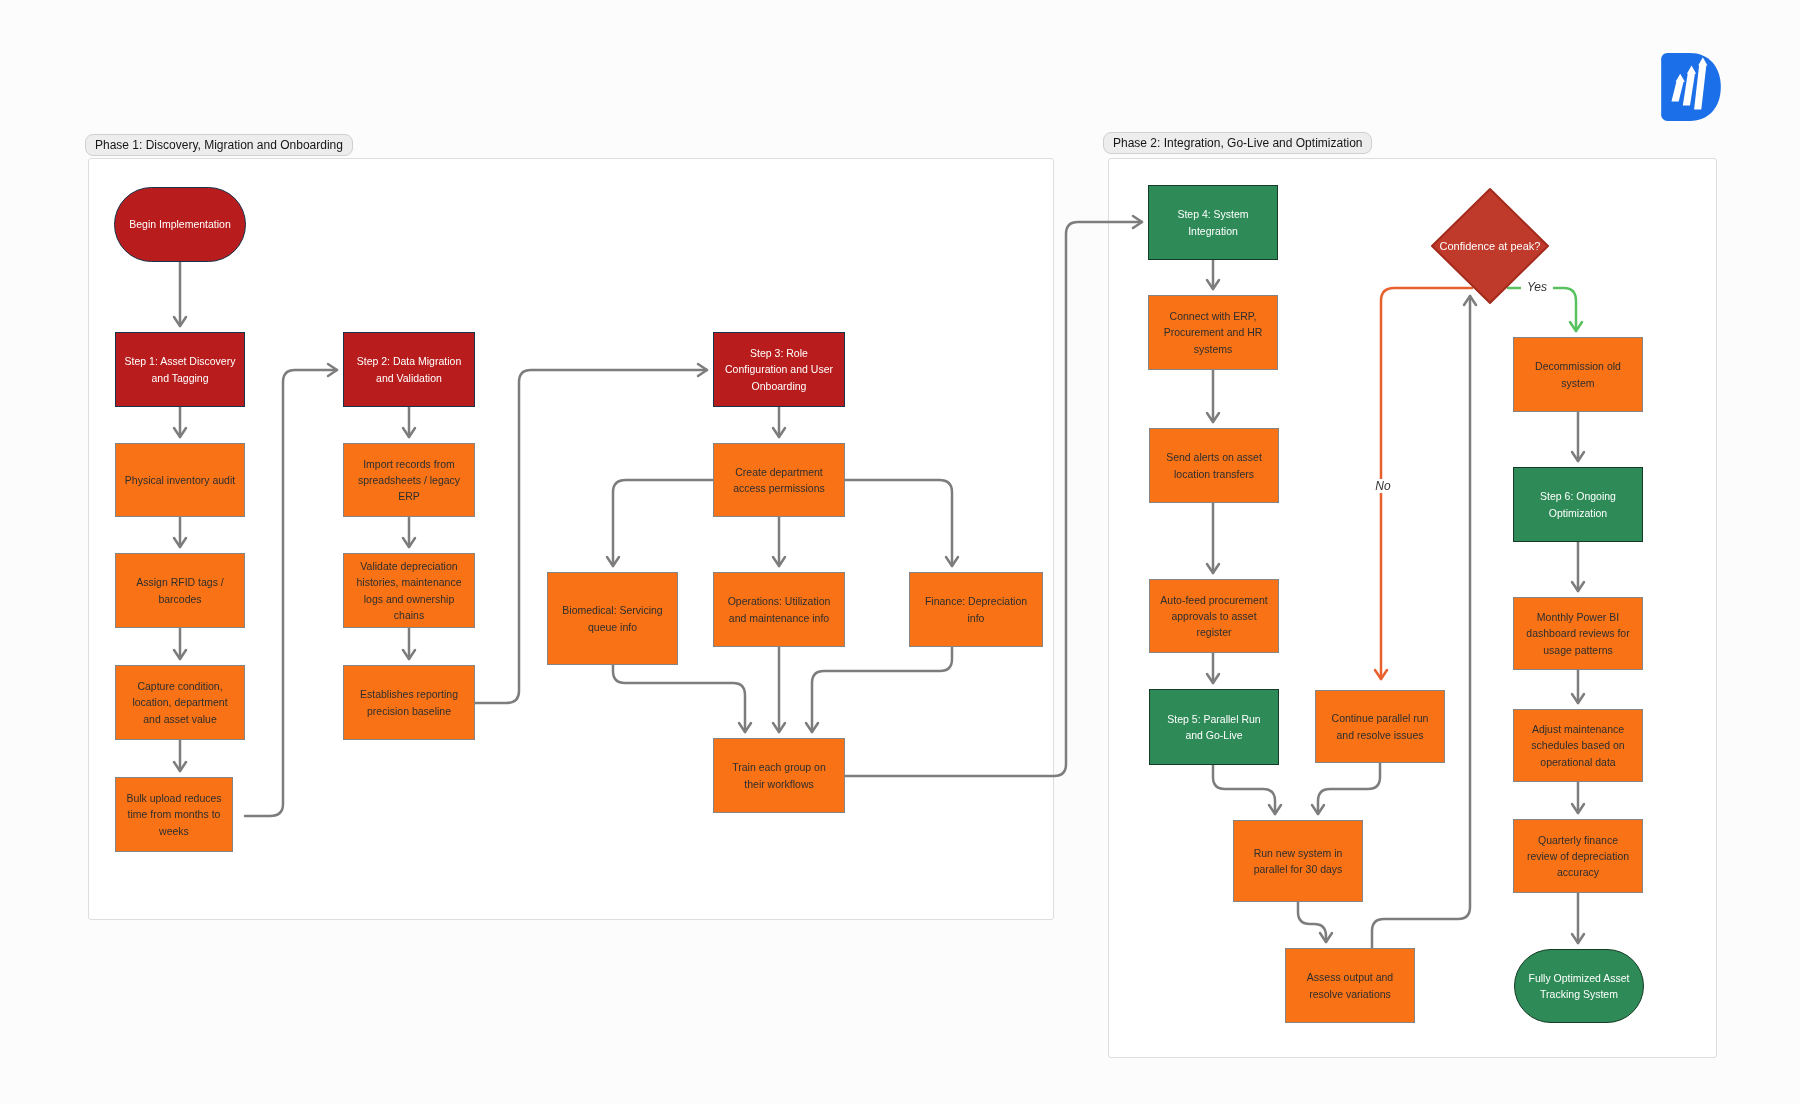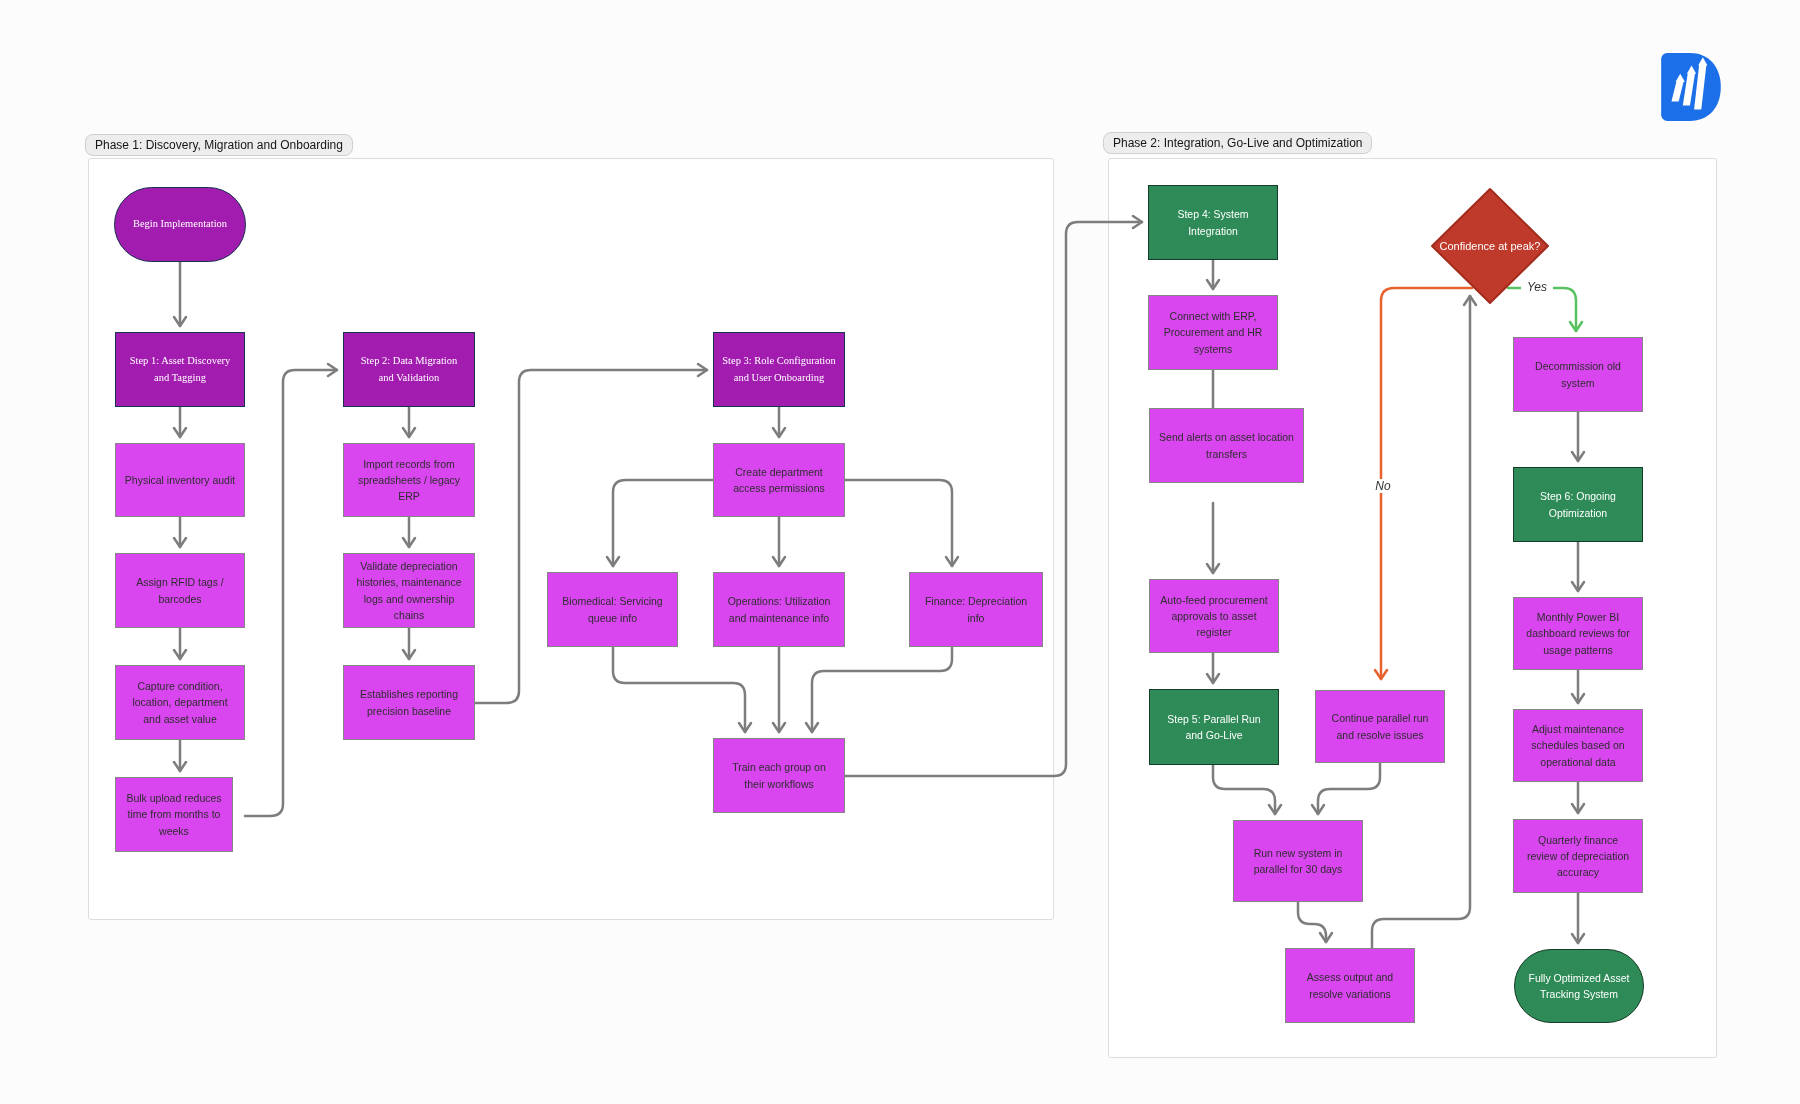--- a/index.html
+++ b/index.html
@@ -5,22 +5,22 @@
   html,body{margin:0;padding:0;background:#fcfcfc;}
   #canvas{position:relative;width:1800px;height:1104px;background:#fcfcfc;overflow:hidden;
           font-family:"Liberation Sans",sans-serif;}
   .phase{position:absolute;background:#ffffff;border:1.5px solid #dddddd;border-radius:3px;}
   .chip{position:absolute;background:#ededed;border:1px solid #d0d0d0;border-radius:8px;
         font-size:12px;color:#151515;padding:3px 9px;white-space:nowrap;z-index:6;}
   #edges{position:absolute;left:0;top:0;z-index:3;pointer-events:none;}
   .node{position:absolute;display:flex;align-items:center;justify-content:center;text-align:center;
         box-sizing:border-box;font-size:10.5px;line-height:1.55;border-radius:0;
         padding:4px 8px;color:#2e2e2e;z-index:4;}
-  .white{background:#d946ef;border:1.7px solid #858585;}
-  .blue{background:#a21caf;border:1.7px solid #16344e;color:#ffffff;font-family:Liberation Serif, serif;}
+  .white{background:#f97316;border:1.7px solid #858585;}
+  .blue{background:#b91c1c;border:1.7px solid #16344e;color:#ffffff;}
   .green{background:#2e8b57;border:1.7px solid #143b25;color:#ffffff;}
   .stadium{border-radius:40px;}
   .dtext{position:absolute;display:flex;align-items:center;justify-content:center;text-align:center;
          color:#ffffff;font-size:11px;line-height:1.5;z-index:5;}
   .elabel{position:absolute;background:#ffffff;font-size:12px;color:#333333;text-align:center;
           z-index:5;padding:0 2px;font-style:italic;}
   #logo{position:absolute;left:1658px;top:50px;width:66px;height:74px;z-index:4;}
 </style>
 </head>
 <body>
@@ -88,28 +88,28 @@
   <div class="node white" style="left:115px;top:443px;width:130px;height:74px">Physical inventory audit</div>
   <div class="node white" style="left:115px;top:553px;width:130px;height:75px">Assign RFID tags / barcodes</div>
   <div class="node white" style="left:115px;top:665px;width:130px;height:75px">Capture condition, location, department and asset value</div>
   <div class="node white" style="left:115px;top:777px;width:118px;height:75px">Bulk upload reduces time from months to weeks</div>
   <div class="node blue" style="left:343px;top:332px;width:132px;height:75px">Step 2: Data Migration and Validation</div>
   <div class="node white" style="left:343px;top:443px;width:132px;height:74px">Import records from spreadsheets / legacy ERP</div>
   <div class="node white" style="left:343px;top:553px;width:132px;height:75px">Validate depreciation histories, maintenance logs and ownership chains</div>
   <div class="node white" style="left:343px;top:665px;width:132px;height:75px">Establishes reporting precision baseline</div>
   <div class="node blue" style="left:713px;top:332px;width:132px;height:75px">Step 3: Role Configuration and User Onboarding</div>
   <div class="node white" style="left:713px;top:443px;width:132px;height:74px">Create department access permissions</div>
-  <div class="node white" style="left:547px;top:572px;width:131px;height:75px">Biomedical: Servicing queue info</div>
+  <div class="node white" style="left:547px;top:572px;width:131px;height:93px">Biomedical: Servicing queue info</div>
   <div class="node white" style="left:713px;top:572px;width:132px;height:75px">Operations: Utilization and maintenance info</div>
   <div class="node white" style="left:909px;top:572px;width:134px;height:75px">Finance: Depreciation info</div>
   <div class="node white" style="left:713px;top:738px;width:132px;height:75px">Train each group on their workflows</div>
 
   <div class="node green" style="left:1148px;top:185px;width:130px;height:75px">Step 4: System Integration</div>
   <div class="node white" style="left:1148px;top:295px;width:130px;height:75px">Connect with ERP, Procurement and HR systems</div>
-  <div class="node white" style="left:1149px;top:408px;width:155px;height:75px">Send alerts on asset location transfers</div>
+  <div class="node white" style="left:1149px;top:428px;width:130px;height:75px">Send alerts on asset location transfers</div>
   <div class="node white" style="left:1149px;top:579px;width:130px;height:74px">Auto-feed procurement approvals to asset register</div>
   <div class="node green" style="left:1149px;top:689px;width:130px;height:76px">Step 5: Parallel Run and Go-Live</div>
   <div class="node white" style="left:1315px;top:690px;width:130px;height:73px">Continue parallel run and resolve issues</div>
   <div class="node white" style="left:1233px;top:820px;width:130px;height:82px">Run new system in parallel for 30 days</div>
   <div class="node white" style="left:1285px;top:948px;width:130px;height:75px">Assess output and resolve variations</div>
   <div class="dtext" style="left:1438px;top:219px;width:104px;height:54px">Confidence at peak?</div>
   <div class="node white" style="left:1513px;top:337px;width:130px;height:75px">Decommission old system</div>
   <div class="node green" style="left:1513px;top:467px;width:130px;height:75px">Step 6: Ongoing Optimization</div>
   <div class="node white" style="left:1513px;top:597px;width:130px;height:73px">Monthly Power BI dashboard reviews for usage patterns</div>
   <div class="node white" style="left:1513px;top:709px;width:130px;height:73px">Adjust maintenance schedules based on operational data</div>

